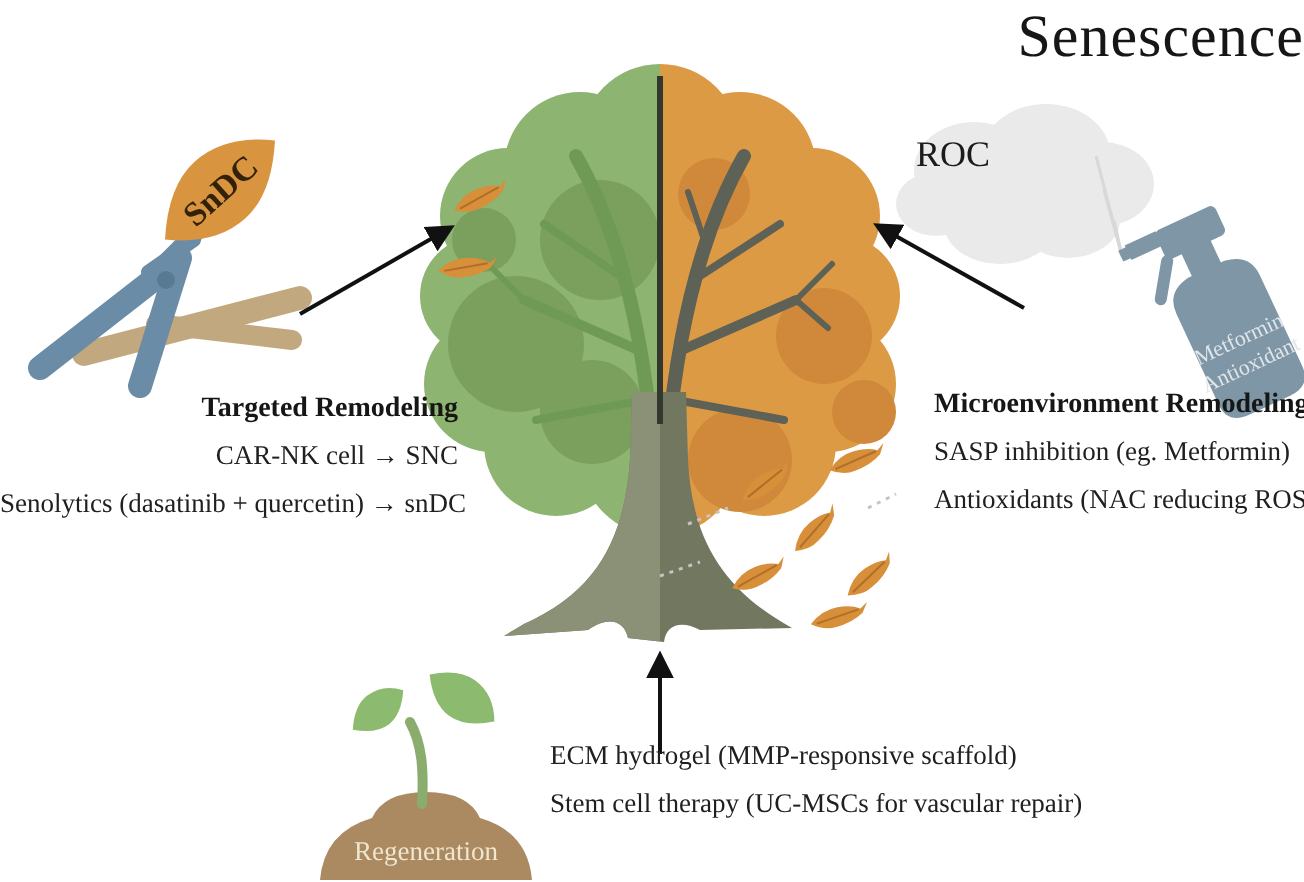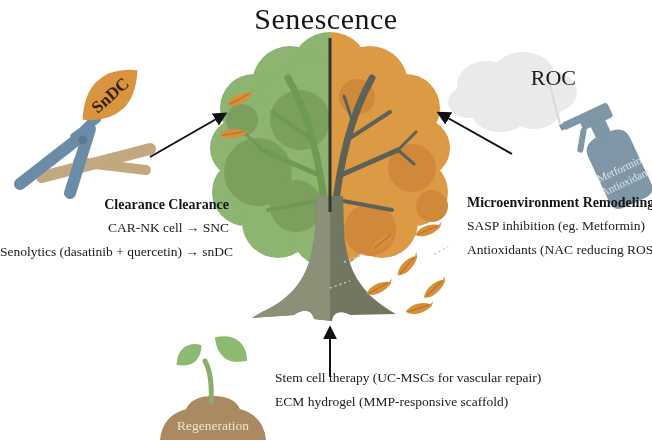--- a/index.html
+++ b/index.html
@@ -1,27 +1,27 @@
 <!DOCTYPE html>
 <html><head>
 <meta charset="utf-8">
 <style>
   html,body{margin:0;padding:0;}
   body{width:652px;height:441px;position:relative;background:#ffffff;overflow:hidden;
        font-family:"Liberation Serif", serif;}
   .abs{position:absolute;}
-  #title{top:2px;left:0;width:652px;text-align:center;font-size:30px;color:#161616;
+  #title{top:2px;left:0;width:652px;text-align:right;font-size:30px;color:#161616;
          font-weight:400;letter-spacing:0.5px;}
   .textblock{font-size:13.5px;color:#202020;white-space:nowrap;line-height:1.1;}
   .textblock .heading{font-weight:bold;font-size:14px;color:#161616;margin-bottom:9px;}
   .textblock .line{margin-bottom:9px;}
   #left-textblock{left:0;top:197px;width:229px;text-align:right;}
   #right-textblock{left:467px;top:195px;text-align:left;}
   #bottom-textblock{left:275px;top:371px;text-align:left;}
-  #cloud-text{left:458px;top:65px;width:118px;text-align:right;font-size:22px;
+  #cloud-text{left:458px;top:65px;width:118px;text-align:left;font-size:18px;
               color:#1b1b1b;line-height:25px;}
   svg text{font-family:"Liberation Serif", serif;}
 </style>
 </head>
 <body>
 
 <svg class="abs" style="left:0;top:0;" width="652" height="441" viewBox="0 0 652 441">
   <defs>
     <marker id="arrowhead" viewBox="0 0 10 10" refX="8" refY="5" markerWidth="7" markerHeight="7" orient="auto-start-reverse">
       <path d="M0,0 L10,5 L0,10 z" fill="#111111"></path>
@@ -197,27 +197,27 @@
   <line x1="330" y1="377" x2="330" y2="328" stroke="#111111" stroke-width="2" marker-end="url(#arrowhead)"></line>
 </svg>
 
 <div id="title" class="abs">Senescence</div>
 
 <div id="cloud-text" class="abs">
   <div>ROC</div>
 </div>
 
 <div id="left-textblock" class="abs textblock">
-  <div class="heading">Clearance Clearance</div>
+  <div class="heading">Targeted Remodeling</div>
   <div class="line">CAR-NK cell → SNC</div>
   <div class="line">Senolytics (dasatinib + quercetin) → snDC</div>
 </div>
 
 <div id="right-textblock" class="abs textblock">
   <div class="heading">Microenvironment Remodeling</div>
   <div class="line">SASP inhibition (eg. Metformin)</div>
   <div class="line">Antioxidants (NAC reducing ROS)</div>
 </div>
 
 <div id="bottom-textblock" class="abs textblock">
+  <div class="line">ECM hydrogel (MMP-responsive scaffold)</div>
   <div class="line">Stem cell therapy (UC-MSCs for vascular repair)</div>
-  <div class="line">ECM hydrogel (MMP-responsive scaffold)</div>
 </div>
 
 </body></html>

